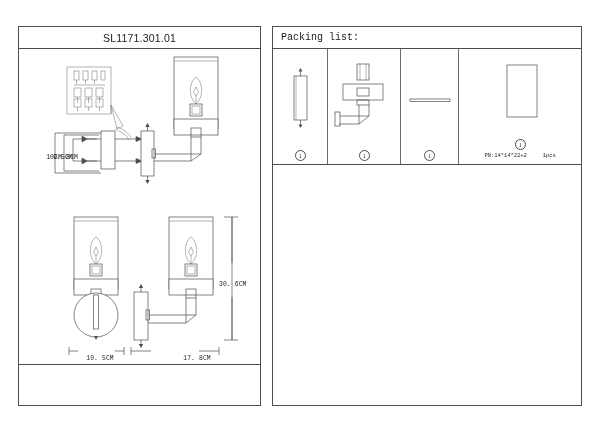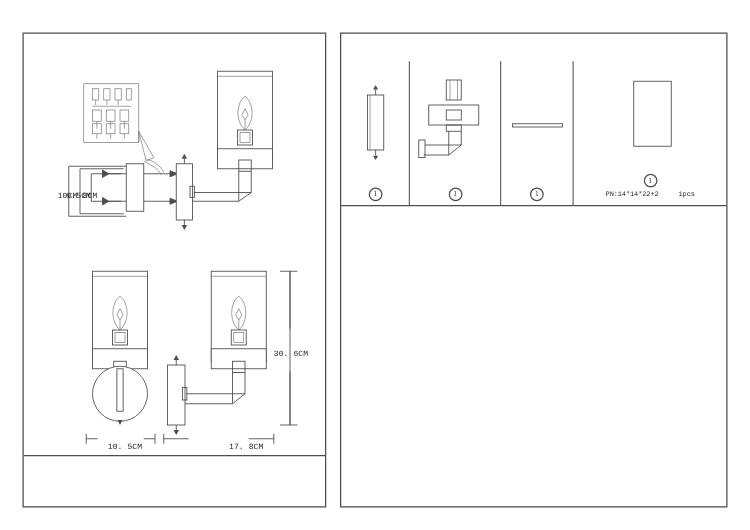--- a/index.html
+++ b/index.html
@@ -180,20 +180,23 @@
   .ln-t { stroke: #757575; stroke-width: .55; fill: none; }
   .fillw { fill: #ffffff; }
 </style>
 </head>
 <body>
 
 <div class="sheet">
 
   <div class="panel panel-left">
 
+    <div class="title-bar">
+      <span class="title-text">SL1171.301.01</span>
+    </div>
 
     <div class="draw-area">
 
       <svg width="243" height="160" viewBox="0 0 243 160">
 
         <g>
           <rect x="48" y="18" width="44" height="47" class="ln-t fillw"></rect>
 
           <g class="ln-t">
             <rect x="55" y="22" width="5" height="9"></rect>
@@ -372,20 +375,23 @@
       <div style="position:absolute; left:200px; top:223px; width:26px; text-align:center;">
         <span class="dim-text dim-vert">30. 6CM</span>
       </div>
     </div>
 
     <div class="footer-area"></div>
   </div>
 
   <div class="panel panel-right">
 
+    <div class="pl-header">
+      <span class="pl-title">Packing list:</span>
+    </div>
 
     <div class="pl-table">
 
       <div class="pl-cell pl-c1">
         <div class="pl-art">
           <svg width="36" height="72" viewBox="0 0 36 72">
             <rect x="12" y="12" width="13" height="44" class="ln fillw"></rect>
             <line x1="14" y1="12" x2="14" y2="56" class="ln-t"></line>
             <path d="M18.5 4 l-2 3.5 l4 0 Z" fill="#4d4d4d"></path>
             <line x1="18.5" y1="7.5" x2="18.5" y2="12" class="ln"></line>

